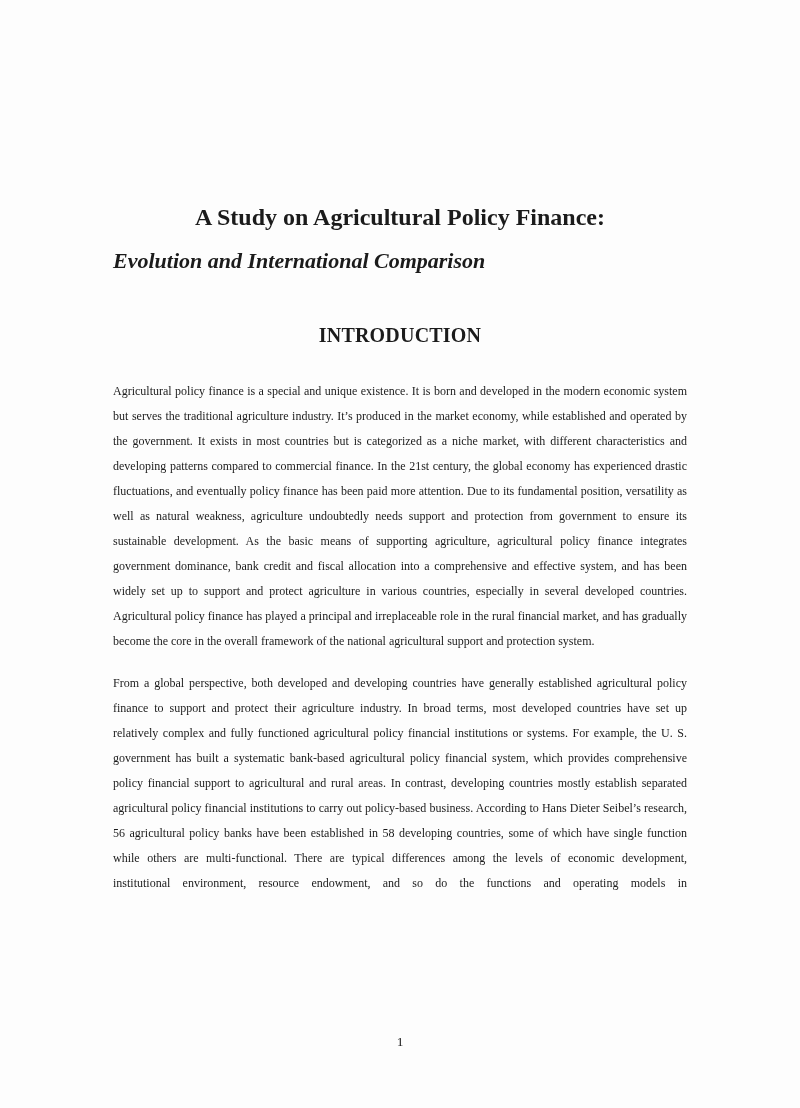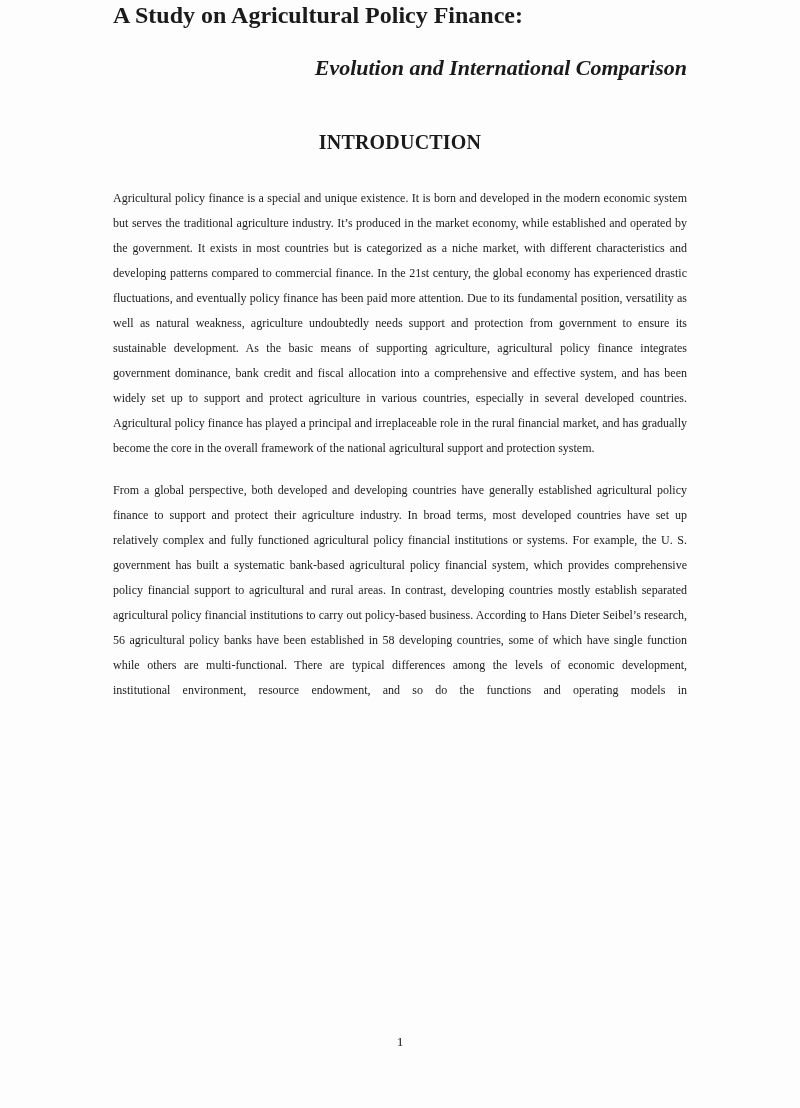--- a/index.html
+++ b/index.html
@@ -15,31 +15,32 @@
     background: #fdfdfd;
     color: #1b1b1b;
     font-family: "Liberation Serif", "DejaVu Serif", serif;
     overflow: hidden;
     box-sizing: border-box;
   }
   .content {
     padding: 0 113px;
   }
   .title {
+    margin-top: 202px;
     font-size: 24px;
     font-weight: bold;
-    text-align: left;
+    text-align: center;
     line-height: 1.25;
   }
   .subtitle {
-    margin-top: 24px;
+    margin-top: 15px;
     font-size: 22px;
     font-weight: bold;
     font-style: italic;
-    text-align: right;
+    text-align: left;
     line-height: 1.25;
   }
   .section-heading {
     margin-top: 48px;
     font-size: 20px;
     font-weight: bold;
     text-align: center;
     letter-spacing: 0.2px;
     line-height: 1.2;
   }

